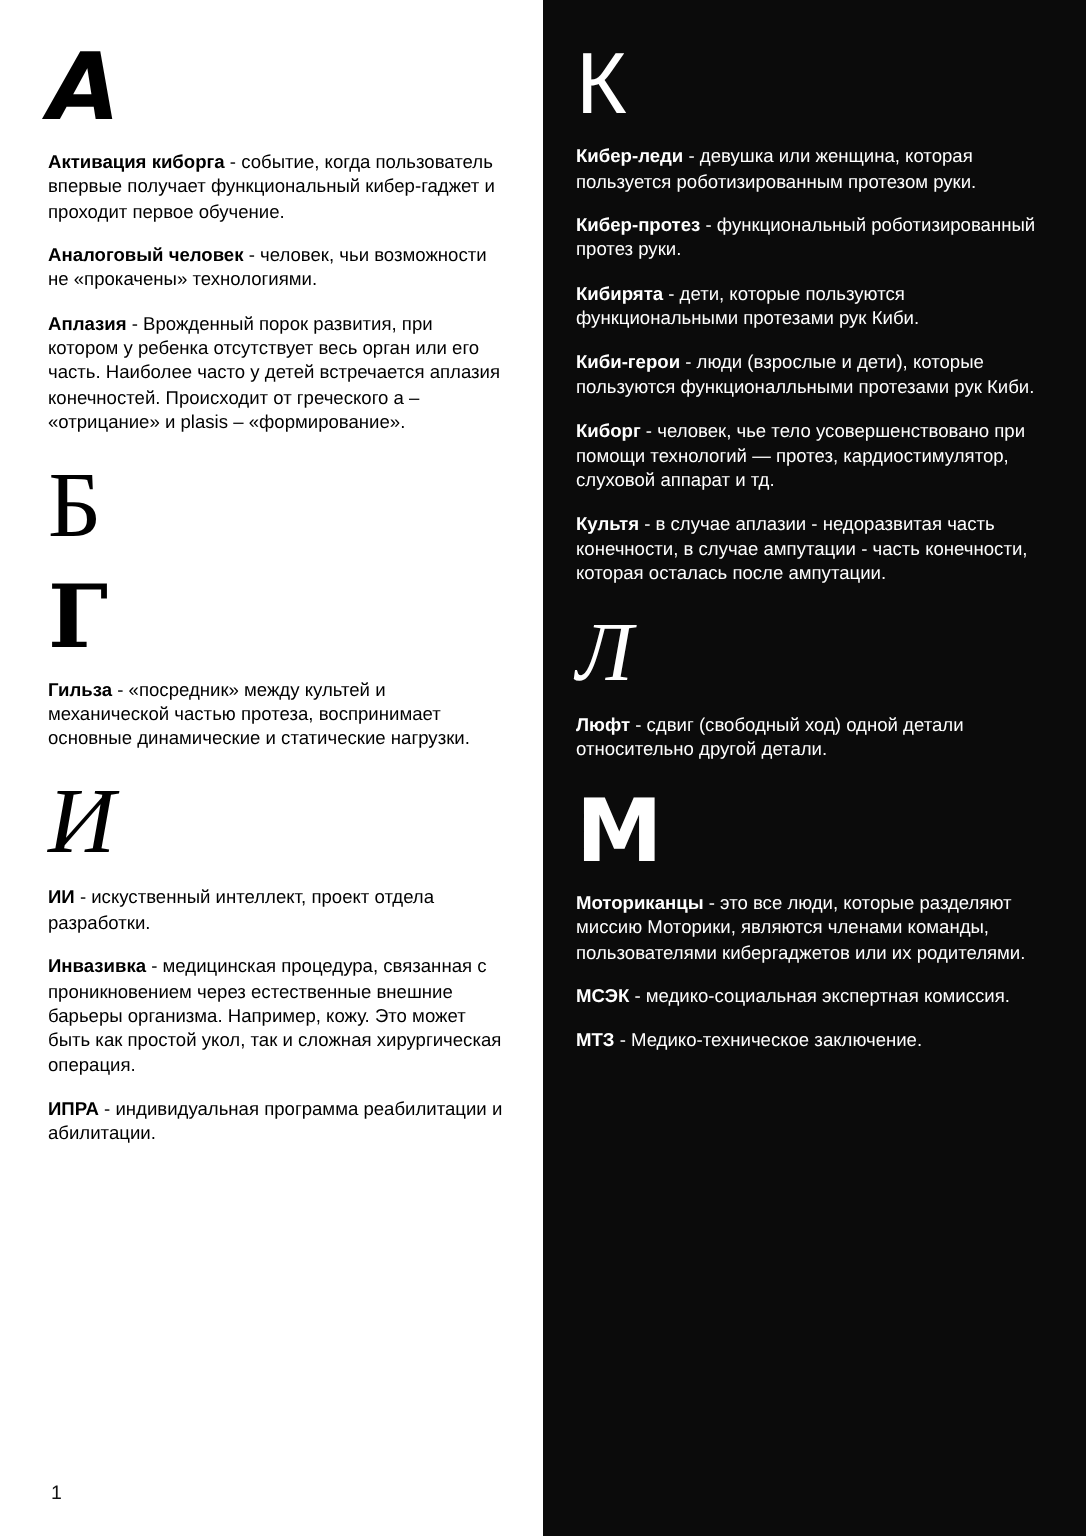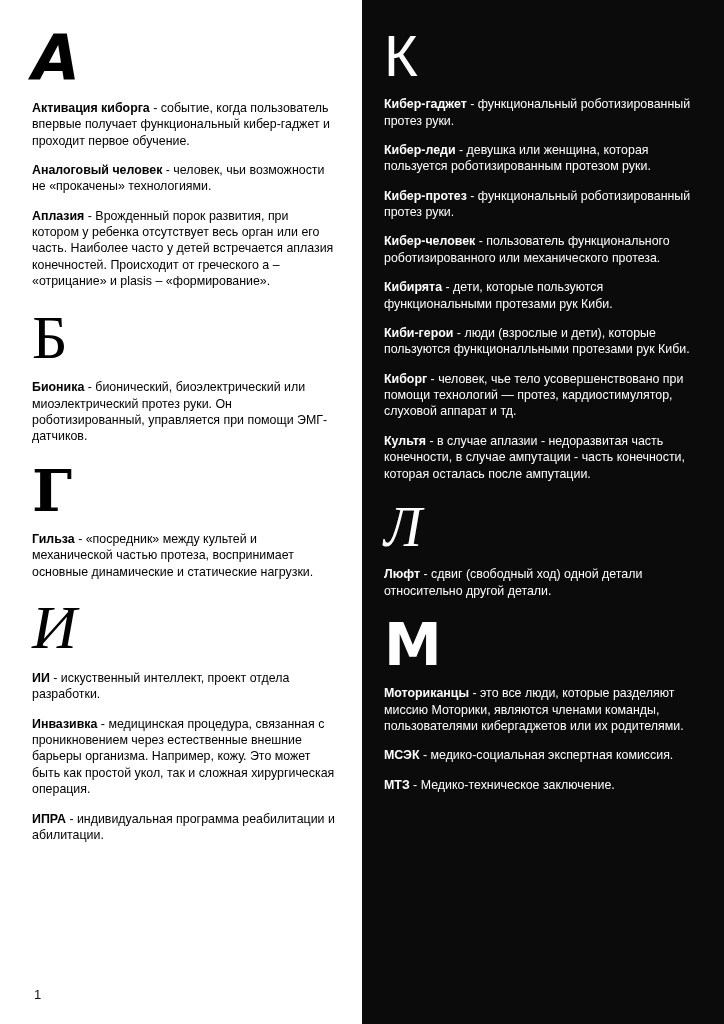--- a/index.html
+++ b/index.html
@@ -119,23 +119,20 @@
       <p class="entry">
         <span class="term">Аналоговый человек</span><span> - человек, чьи возможности не «прокачены» технологиями.</span>
       </p>
       <p class="entry">
         <span class="term">Аплазия</span><span> - Врожденный порок развития, при котором у ребенка отсутствует весь орган или его часть. Наиболее часто у детей встречается аплазия конечностей. Происходит от греческого a – «отрицание» и plasis – «формирование».</span>
       </p>
     </div>
 
     <div class="letter-block gap-before-letter">
       <div class="letter l-serif-thin">Б</div>
-      <p class="entry">
-        <span class="term">Бионика</span><span> - бионический, биоэлектрический или миоэлектрический протез руки. Он роботизированный, управляется при помощи ЭМГ-датчиков.</span>
-      </p>
     </div>
 
     <div class="letter-block gap-before-letter">
       <div class="letter l-slab">Г</div>
       <p class="entry">
         <span class="term">Гильза</span><span> - «посредник» между культей и механической частью протеза, воспринимает основные динамические и статические нагрузки.</span>
       </p>
     </div>
 
     <div class="letter-block gap-before-letter">
@@ -152,30 +149,24 @@
     </div>
 
     <div class="page-num">1</div>
   </div>
 
   <div class="col col-right">
 
     <div class="letter-block">
       <div class="letter l-sans-light">К</div>
       <p class="entry">
-        <span class="term">Кибер-гаджет</span><span> - функциональный роботизированный протез руки.</span>
-      </p>
-      <p class="entry">
         <span class="term">Кибер-леди</span><span> - девушка или женщина, которая пользуется роботизированным протезом руки.</span>
       </p>
       <p class="entry">
         <span class="term">Кибер-протез</span><span> - функциональный роботизированный протез руки.</span>
-      </p>
-      <p class="entry">
-        <span class="term">Кибер-человек</span><span> - пользователь функционального роботизированного или механического протеза.</span>
       </p>
       <p class="entry">
         <span class="term">Кибирята</span><span> - дети, которые пользуются функциональными протезами рук Киби.</span>
       </p>
       <p class="entry">
         <span class="term">Киби-герои</span><span> - люди (взрослые и дети), которые пользуются функционалльными протезами рук Киби.</span>
       </p>
       <p class="entry">
         <span class="term">Киборг</span><span> - человек, чье тело усовершенствовано при помощи технологий — протез, кардиостимулятор, слуховой аппарат и тд.</span>
       </p>

